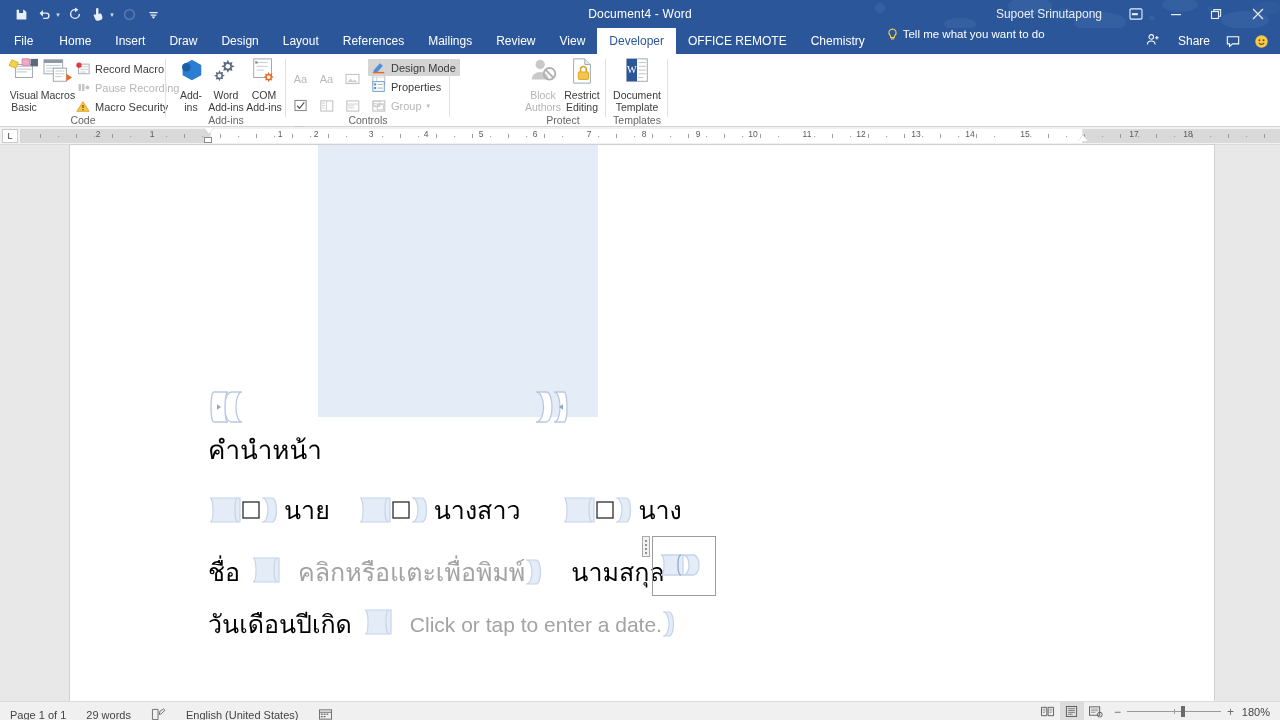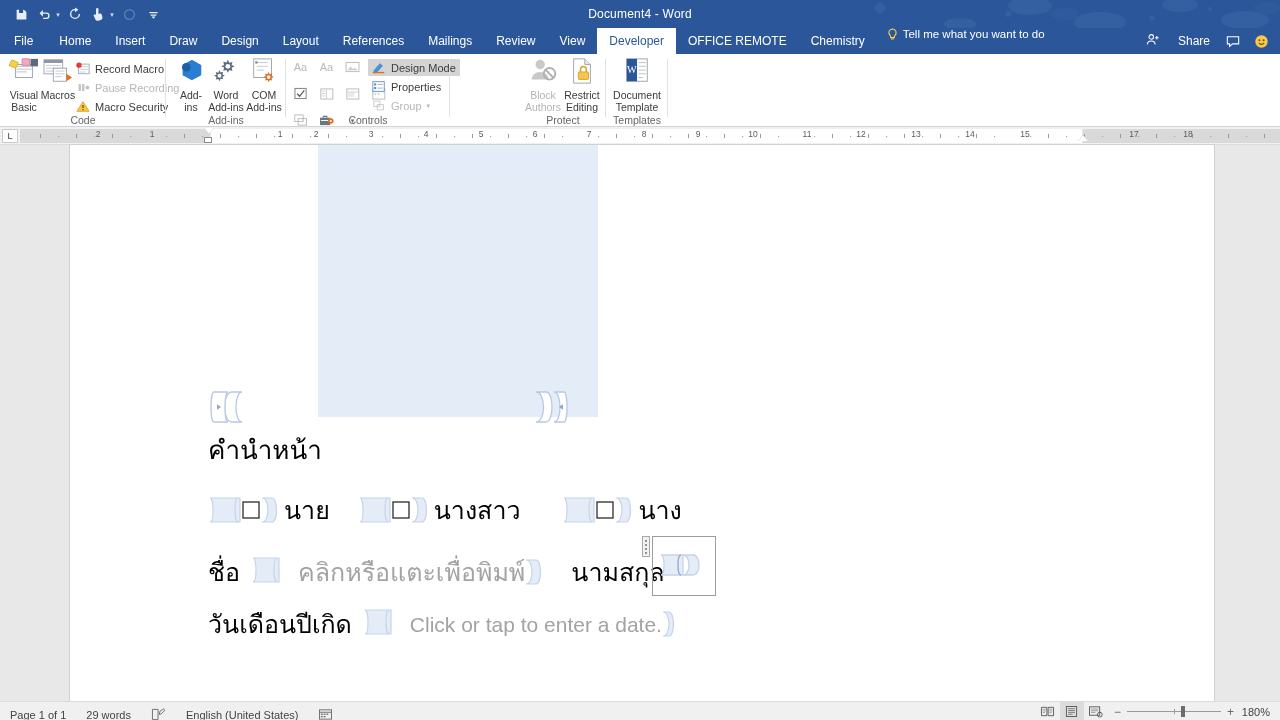--- a/index.html
+++ b/index.html
@@ -215,20 +215,45 @@
       </div>
       <div class="qat-btn">
         <svg width="13" height="13" viewBox="0 0 16 16">
             <path fill="#e8eef7" d="M3 5h10v1.4H3zM4.5 8h7v1.4h-7zM8 13.2 5.6 10.6h4.8z"></path>
           </svg>
       </div>
     </div>
 
     <div class="doc-title">Document4  -  Word</div>
 
+    <div class="tb-right">
+      <span class="acct-name">Supoet Srinutapong</span>
+      <div class="tb-icon">
+        <svg width="14" height="12" viewBox="0 0 16 14">
+            <rect x="1" y="1" width="14" height="12" rx="1.5" fill="none" stroke="#e9eff7" stroke-width="1.3"></rect>
+            <rect x="3.2" y="6" width="7" height="2.4" fill="#e9eff7"></rect>
+          </svg>
+      </div>
+      <div class="tb-icon">
+        <svg width="12" height="12" viewBox="0 0 12 12">
+            <rect x="1" y="6" width="10" height="1.2" fill="#e9eff7"></rect>
+          </svg>
+      </div>
+      <div class="tb-icon">
+        <svg width="12" height="12" viewBox="0 0 12 12">
+            <rect x="1.5" y="3.5" width="7" height="7" fill="none" stroke="#e9eff7" stroke-width="1.1"></rect>
+            <path d="M3.8 3.3V1.6h6.8v6.6H8.9" fill="none" stroke="#e9eff7" stroke-width="1.1"></path>
+          </svg>
+      </div>
+      <div class="tb-icon close">
+        <svg width="12" height="12" viewBox="0 0 12 12">
+            <path d="M1 1 11 11M11 1 1 11" stroke="#e9eff7" stroke-width="1.2" fill="none"></path>
+          </svg>
+      </div>
+    </div>
   </div>
 
   <div class="tabstrip">
     <div class="tab file">File</div>
     <div class="tab">Home</div>
     <div class="tab">Insert</div>
     <div class="tab">Draw</div>
     <div class="tab">Design</div>
     <div class="tab">Layout</div>
     <div class="tab">References</div>
@@ -376,21 +401,21 @@
           </svg>
         </span>
         <span class="lbl">COM</span>
         <span class="lbl">Add-ins</span>
       </div>
       <div class="grp-label" style="left:0; width:120px;">Add-ins</div>
       <div class="grp-sep" style="left:119px;"></div>
     </div>
 
     <div class="grp" style="left:286px; width:164px;">
-      <div class="ctrl-grid" style="left:6px; top:4px;gap:8px;">
+      <div class="ctrl-grid" style="left:6px; top:16px;gap:8px;">
         <div class="ctrl-cell" style="color:#b9b9b9;font-size:11px;">Aa</div>
         <div class="ctrl-cell" style="color:#b9b9b9;font-size:11px;">Aa</div>
         <div class="ctrl-cell">
           <svg width="15" height="12" viewBox="0 0 16 13">
               <rect x="1" y="1.5" width="14" height="10" fill="none" stroke="#b9b9b9"></rect>
               <path d="M2.5 10 6 6l2.5 2.6L10.5 7l3 3z" fill="#cfcfcf"></path>
             </svg>
         </div>
         <div class="ctrl-cell">
           <svg width="14" height="12" viewBox="0 0 15 13">

